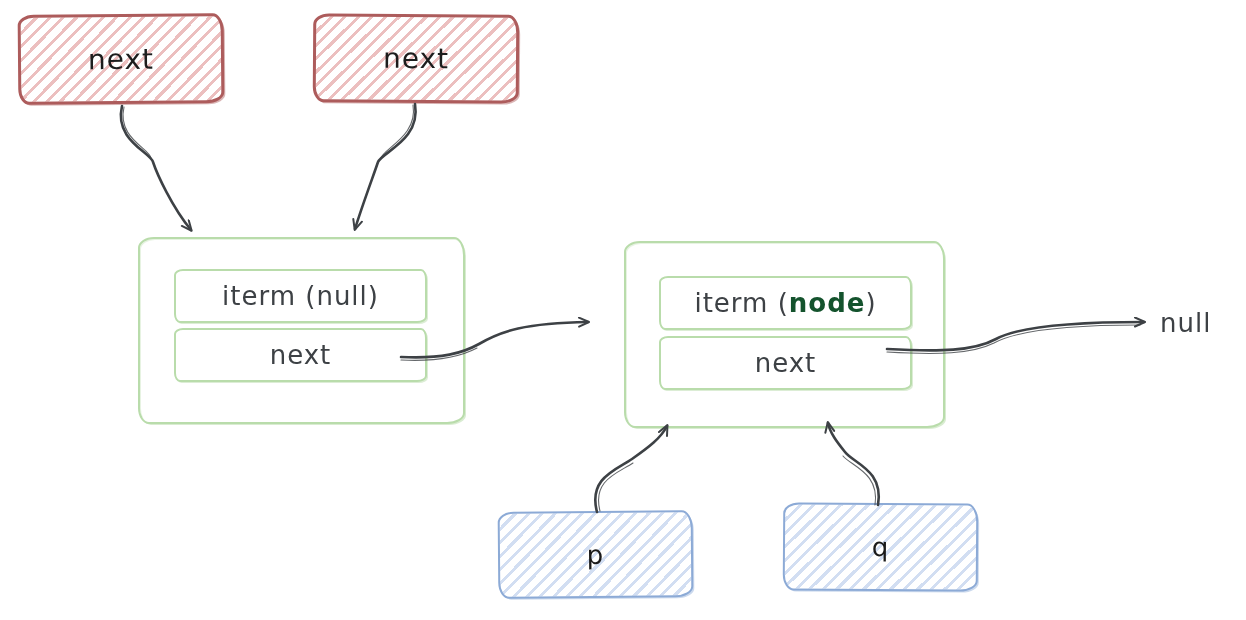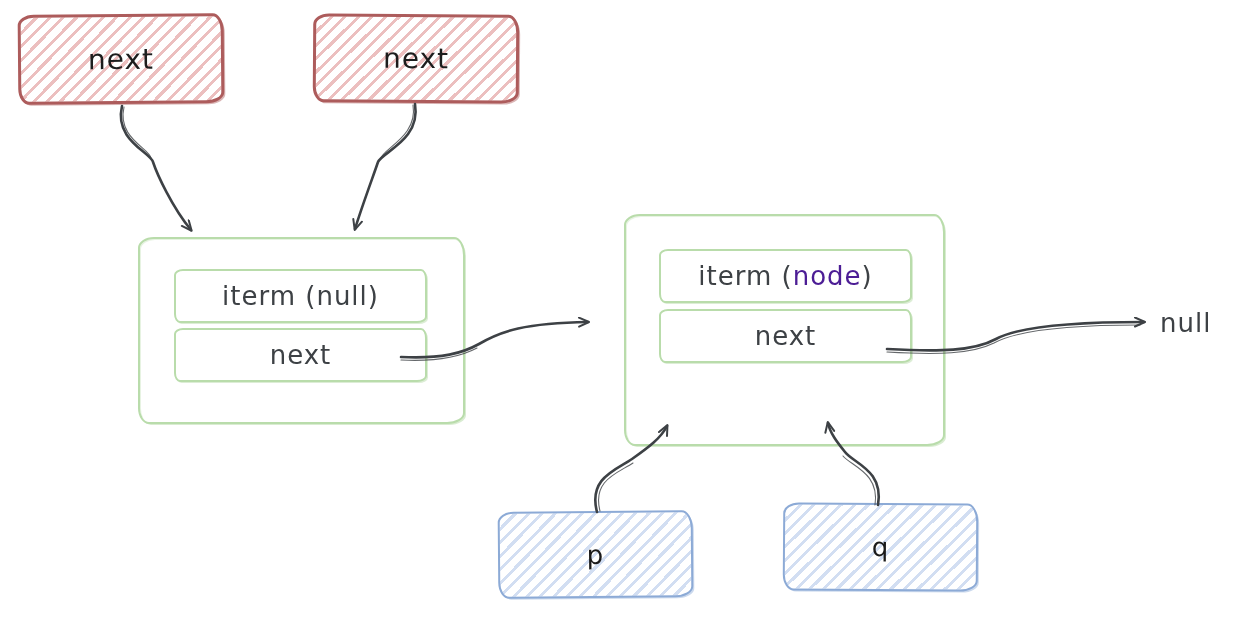--- a/index.html
+++ b/index.html
@@ -28,21 +28,21 @@
     border:2.5px solid #b9dcab;background:#ffffff;
     box-shadow:2px 2px 0 -1px rgba(185,220,171,.55), inset 1px 1px 0 0 rgba(185,220,171,.35);
     margin-left:28px;
   }
   .field{
     position:absolute;box-sizing:border-box;display:flex;align-items:center;justify-content:center;
     border:2.5px solid #b9dcab;background:#ffffff;
     box-shadow:1.5px 1.5px 0 -0.5px rgba(185,220,171,.5);
     color:#3d4145;font-size:26px;letter-spacing:1px;white-space:pre;
   }
-  .hl{color:#4c1d95;}
+  .hl{color:#14532d;font-weight:bold;}
   .null-label{
     position:absolute;color:#3d4145;font-size:26px;letter-spacing:1px;
   }
   .r-n1{transform:rotate(-0.5deg);}
   .r-p1{transform:rotate(0.4deg);}
 </style>
 </head>
 <body>
 
 <div class="canvas">
@@ -57,21 +57,21 @@
 
   <div class="box rough node-outer" style="left:110px;top:237px;width:327px;height:187px;">
     <div class="field rough-sm" style="left:34px;top:30px;width:253px;height:54px;">
       <span>iterm (null)</span>
     </div>
     <div class="field rough-sm" style="left:34px;top:89px;width:253px;height:54px;">
       <span>next</span>
     </div>
   </div>
 
-  <div class="box rough node-outer" style="left:596px;top:214px;width:321px;height:232px;">
+  <div class="box rough node-outer" style="left:596px;top:241px;width:321px;height:187px;">
     <div class="field rough-sm" style="left:33px;top:33px;width:253px;height:54px;">
       <span>iterm (</span><span class="hl">node</span><span>)</span>
     </div>
     <div class="field rough-sm" style="left:33px;top:93px;width:253px;height:54px;">
       <span>next</span>
     </div>
   </div>
 
   <div class="box rough ptr-blue r-n1" style="left:498px;top:511px;width:195px;height:87px;">
     <span>p</span>

